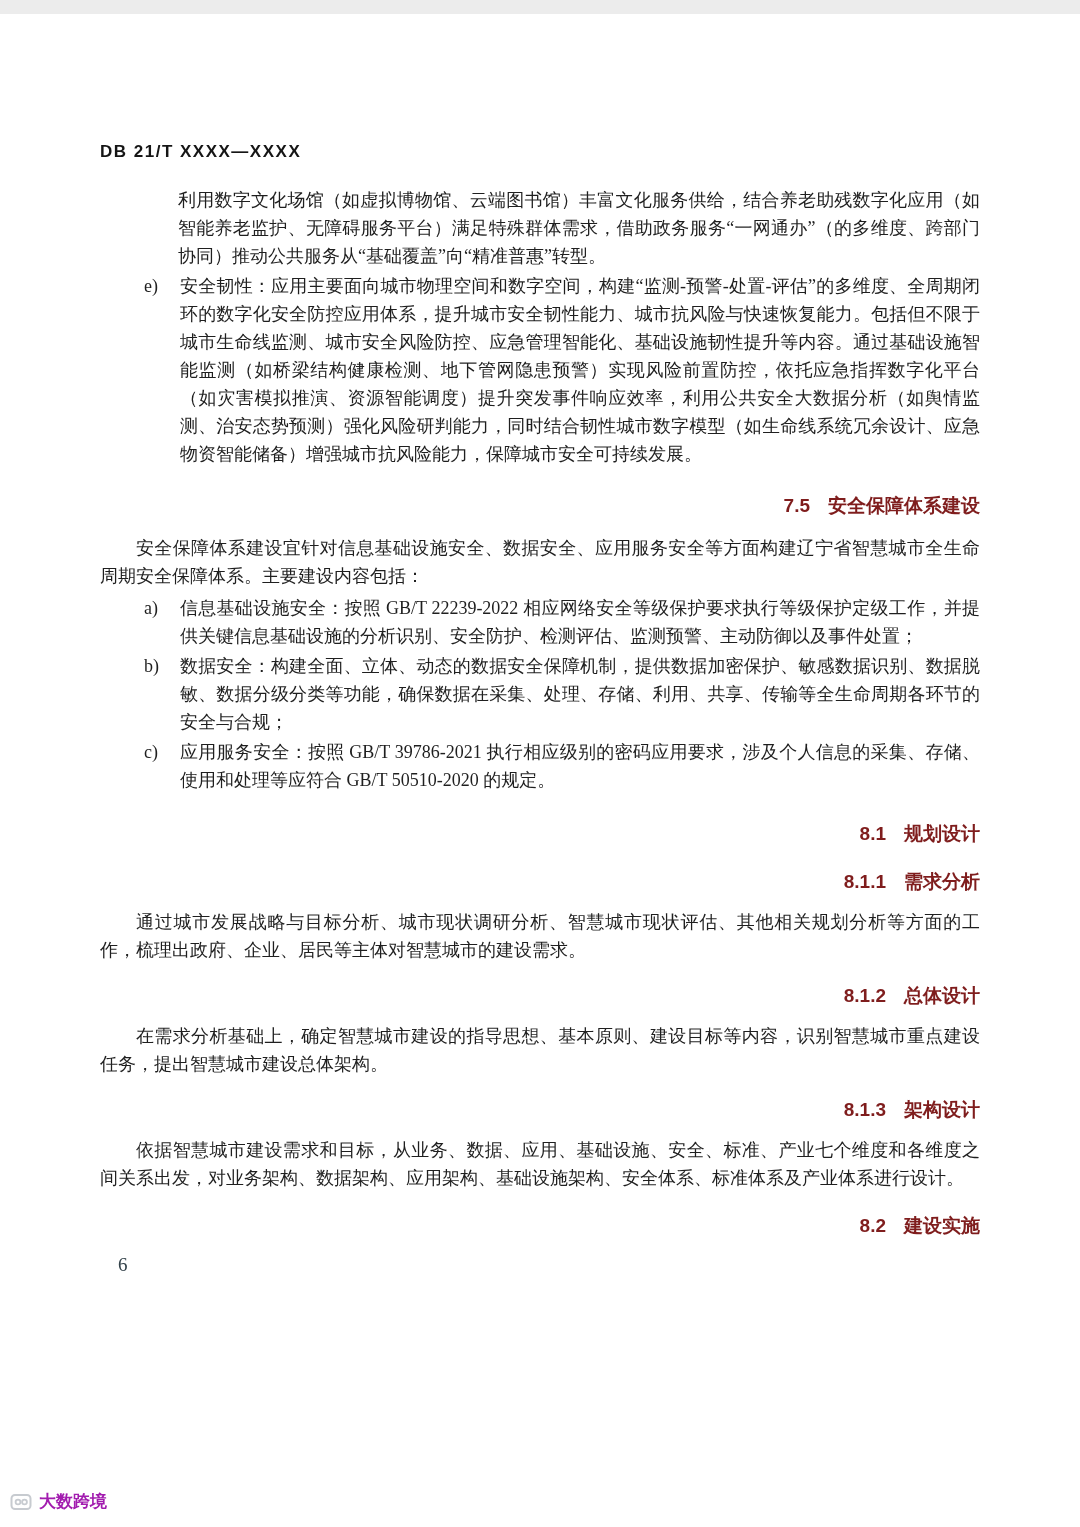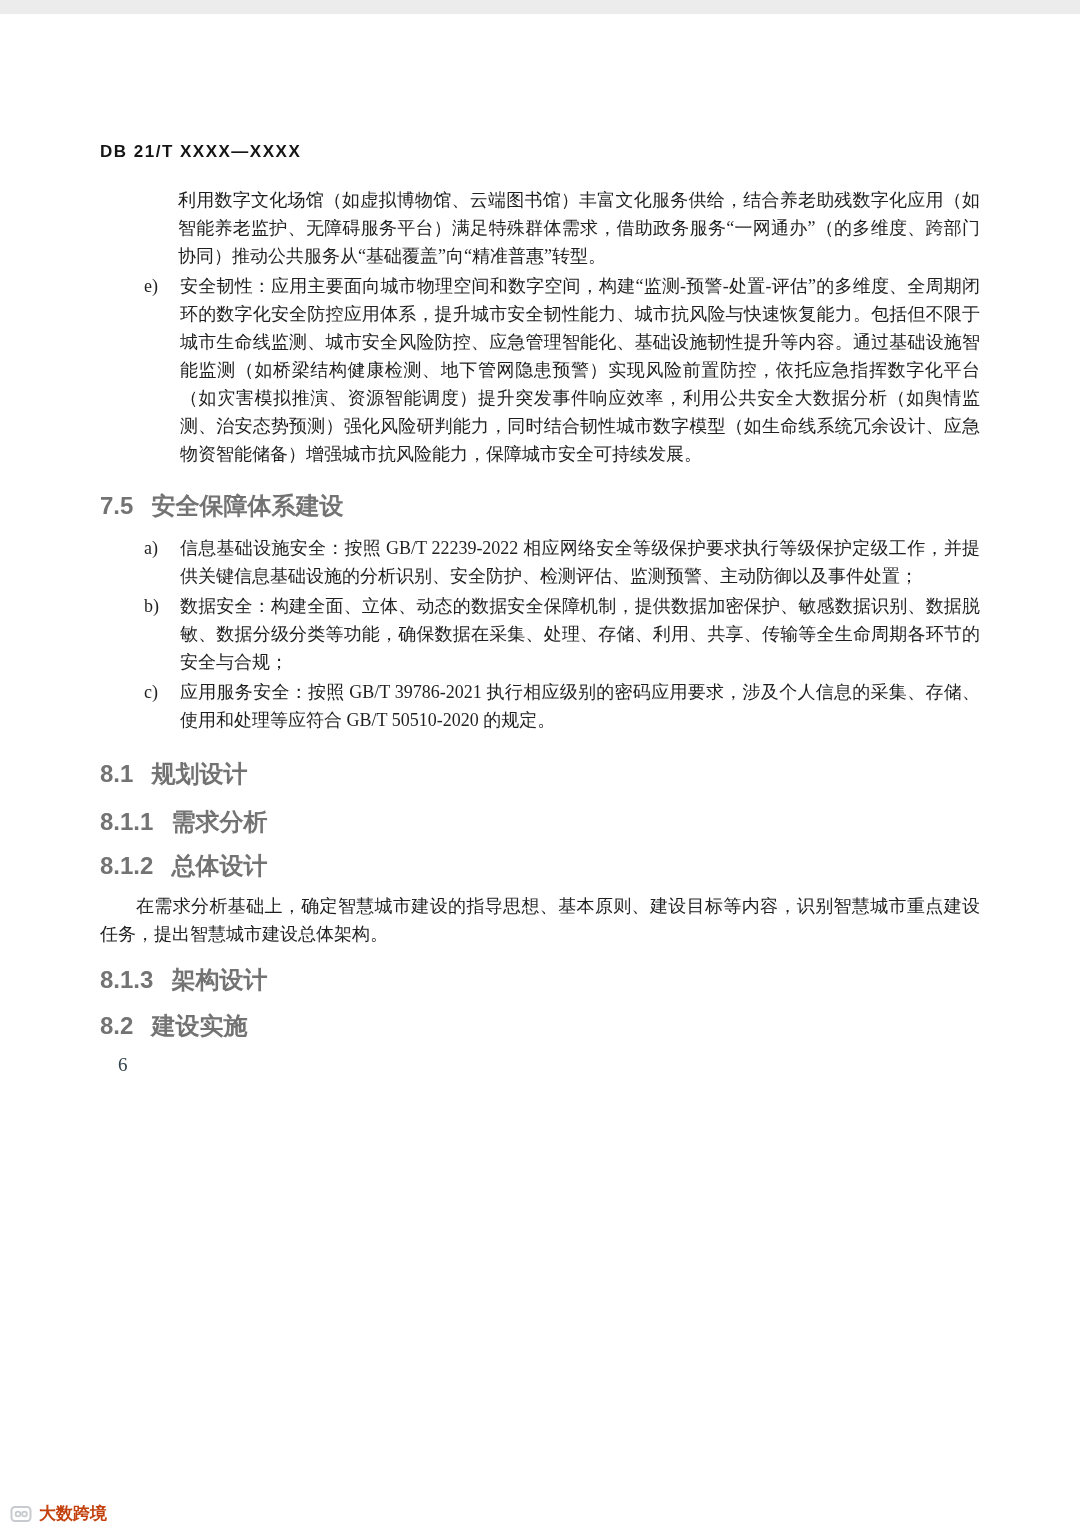--- a/index.html
+++ b/index.html
@@ -18,42 +18,42 @@
   .para, .li-text {
     font-size:18px; line-height:28px; text-align:justify; color:#1f1f1f;
   }
   .cont-para { margin-left:78px; }
   .indent { text-indent:2em; }
   .list-item { display:flex; padding-left:44px; margin-top:2px; }
   .li-label { flex:0 0 36px; width:36px; font-size:18px; line-height:28px; }
   .li-text { flex:1; }
   .heading {
     font-family:"Liberation Sans","DejaVu Sans",sans-serif;
-    font-weight:bold; font-size:24px; line-height:24px; color:#737373;
+    font-weight:bold; font-size:19px; line-height:24px; color:#7f1d1d;text-align:right;
   }
   .h-num { margin-right:18px; }
   .h75 { margin-top:26px; margin-bottom:16px; }
   .s75-intro { margin-top:0; }
   .h8   { margin-top:40px; }
   .h81  { margin-top:28px; }
   .h811 { margin-top:24px; }
   .h812 { margin-top:20px; }
   .h813 { margin-top:20px; }
   .h82  { margin-top:22px; }
   .h821 { margin-top:24px; }
   .after-heading { margin-top:14px; }
   .mt4 { margin-top:4px; }
   .page-number {
     margin-top:16px; margin-left:18px;
     font-size:19px; color:#33424a; font-family:"Liberation Serif",serif;
   }
   .watermark {
-    position:absolute; left:10px; bottom:16px;
+    position:absolute; left:10px; bottom:28px;
     display:flex; align-items:center; gap:7px;
-    color:#c2410c; font-family:"Liberation Sans","DejaVu Sans",sans-serif;
+    color:#a21caf; font-family:"Liberation Sans","DejaVu Sans",sans-serif;
     font-size:17px; font-weight:bold;
   }
   .wm-icon { display:inline-flex; }
 </style>
 </head>
 <body>
 
 <div class="page">
   <div class="inner">
 
@@ -63,20 +63,21 @@
 
     <div class="list-item">
       <span class="li-label">e)</span>
       <span class="li-text">安全韧性：应用主要面向城市物理空间和数字空间，构建“监测-预警-处置-评估”的多维度、全周期闭环的数字化安全防控应用体系，提升城市安全韧性能力、城市抗风险与快速恢复能力。包括但不限于城市生命线监测、城市安全风险防控、应急管理智能化、基础设施韧性提升等内容。通过基础设施智能监测（如桥梁结构健康检测、地下管网隐患预警）实现风险前置防控，依托应急指挥数字化平台（如灾害模拟推演、资源智能调度）提升突发事件响应效率，利用公共安全大数据分析（如舆情监测、治安态势预测）强化风险研判能力，同时结合韧性城市数字模型（如生命线系统冗余设计、应急物资智能储备）增强城市抗风险能力，保障城市安全可持续发展。</span>
     </div>
 
     <div class="heading h75">
       <span class="h-num">7.5</span><span>安全保障体系建设</span>
     </div>
 
+    <p class="para indent s75-intro">安全保障体系建设宜针对信息基础设施安全、数据安全、应用服务安全等方面构建辽宁省智慧城市全生命周期安全保障体系。主要建设内容包括：</p>
 
     <div class="list-item mt4">
       <span class="li-label">a)</span>
       <span class="li-text">信息基础设施安全：按照 GB/T 22239-2022 相应网络安全等级保护要求执行等级保护定级工作，并提供关键信息基础设施的分析识别、安全防护、检测评估、监测预警、主动防御以及事件处置；</span>
     </div>
     <div class="list-item">
       <span class="li-label">b)</span>
       <span class="li-text">数据安全：构建全面、立体、动态的数据安全保障机制，提供数据加密保护、敏感数据识别、数据脱敏、数据分级分类等功能，确保数据在采集、处理、存储、利用、共享、传输等全生命周期各环节的安全与合规；</span>
     </div>
     <div class="list-item">
@@ -85,29 +86,31 @@
     </div>
 
 
     <div class="heading h81">
       <span class="h-num">8.1</span><span>规划设计</span>
     </div>
 
     <div class="heading h811">
       <span class="h-num">8.1.1</span><span>需求分析</span>
     </div>
+    <p class="para indent after-heading">通过城市发展战略与目标分析、城市现状调研分析、智慧城市现状评估、其他相关规划分析等方面的工作，梳理出政府、企业、居民等主体对智慧城市的建设需求。</p>
 
     <div class="heading h812">
       <span class="h-num">8.1.2</span><span>总体设计</span>
     </div>
     <p class="para indent after-heading">在需求分析基础上，确定智慧城市建设的指导思想、基本原则、建设目标等内容，识别智慧城市重点建设任务，提出智慧城市建设总体架构。</p>
 
     <div class="heading h813">
       <span class="h-num">8.1.3</span><span>架构设计</span>
     </div>
+    <p class="para indent after-heading">依据智慧城市建设需求和目标，从业务、数据、应用、基础设施、安全、标准、产业七个维度和各维度之间关系出发，对业务架构、数据架构、应用架构、基础设施架构、安全体系、标准体系及产业体系进行设计。</p>
 
     <div class="heading h82">
       <span class="h-num">8.2</span><span>建设实施</span>
     </div>
 
 
     <div class="page-number">6</div>
   </div>
 
   <div class="watermark">

